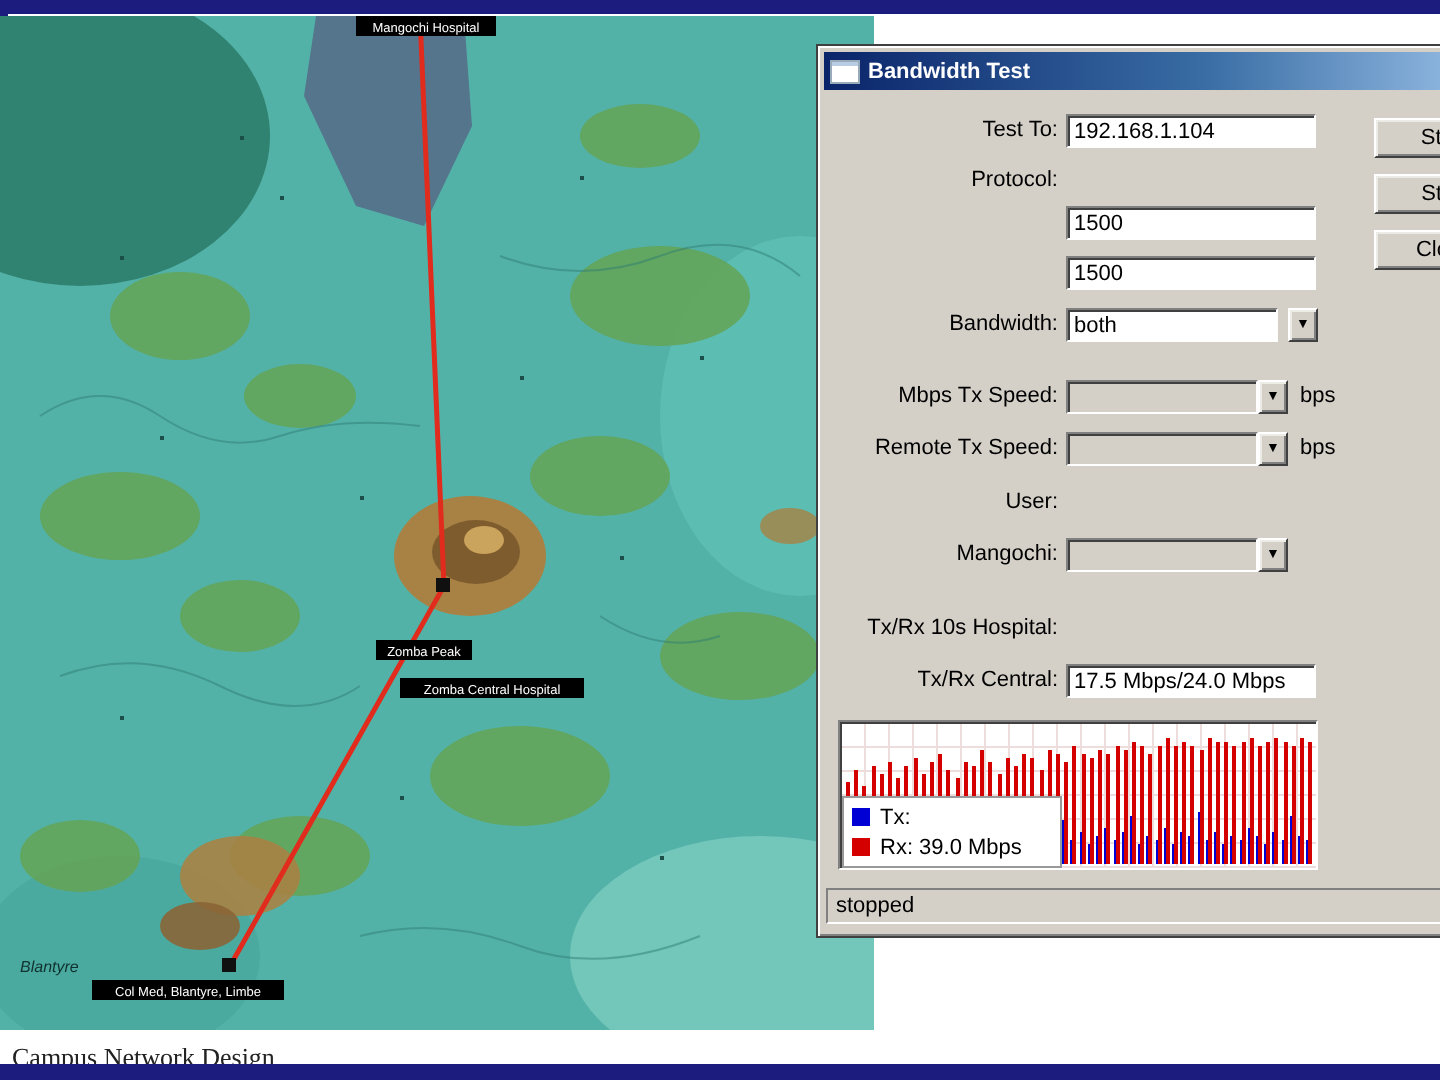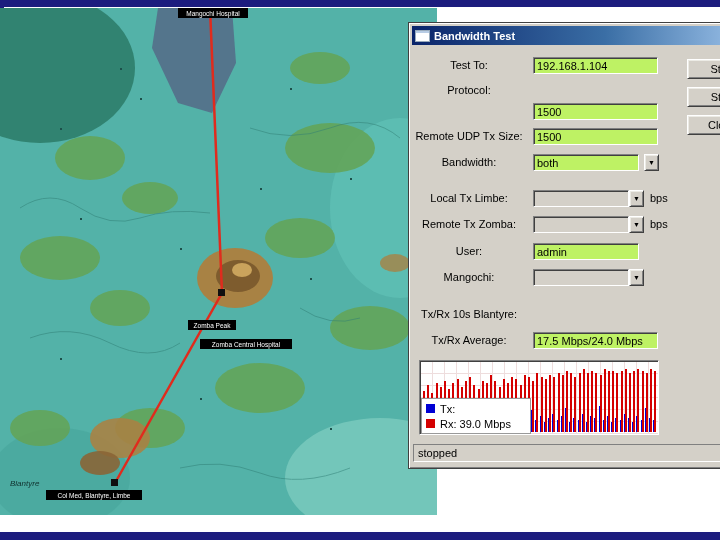--- a/index.html
+++ b/index.html
@@ -18,23 +18,23 @@
   .dialog{position:absolute;left:408px;top:22px;width:356px;height:445px;
           background:#d4d0c8;border:1px solid #404040;
           box-shadow:inset 1px 1px 0 #fff, inset -1px -1px 0 #808080;
           font-size:11px;color:#000;z-index:10;}
   .titlebar{position:absolute;left:3px;top:3px;right:3px;height:19px;
             background:linear-gradient(90deg,#0a246a,#3a6ea5 55%,#a6caf0);
             display:flex;align-items:center;padding-left:3px;}
   .win-icon{width:13px;height:10px;background:#fff;border:1px solid #9ab;
             box-shadow:inset 0 2px 0 #b8cce4;margin-right:4px;flex:none;}
   .title-text{color:#fff;font-weight:bold;font-size:11px;white-space:nowrap;}
-  .dlg-label{position:absolute;left:0;width:120px;text-align:center;line-height:17px;
+  .dlg-label{position:absolute;left:0;width:120px;text-align:right;line-height:17px;
              white-space:nowrap;}
-  .field{position:absolute;height:17px;box-sizing:border-box;background:#bef264;
+  .field{position:absolute;height:17px;box-sizing:border-box;background:#ffffff;
          border:1px solid;border-color:#808080 #fff #fff #808080;
          box-shadow:inset 1px 1px 0 #404040;
          font-family:"Liberation Sans",sans-serif;font-size:11px;
          padding:1px 3px;margin:0;color:#000;}
   .field.gray{background:#d4d0c8;}
   .combo-btn{position:absolute;width:15px;height:17px;box-sizing:border-box;
              background:#d4d0c8;border:1px solid;border-color:#fff #404040 #404040 #fff;
              box-shadow:inset 1px 1px 0 #ecebe5, inset -1px -1px 0 #808080;
              font-size:7px;line-height:15px;text-align:center;color:#000;cursor:default;}
   .win-btn{position:absolute;left:278px;width:70px;height:20px;box-sizing:border-box;
@@ -170,47 +170,45 @@
       <span class="title-text">Bandwidth Test</span>
     </div>
 
     <div class="dlg-label" style="top:34px">Test To:</div>
     <input class="field" style="left: 124px; top: 34px; width: 125px;" value="192.168.1.104">
 
     <div class="dlg-label" style="top:59px">Protocol:</div>
 
     <input class="field" style="left: 124px; top: 80px; width: 125px;" value="1500">
 
-    <div class="dlg-label" style="top:105px">Remote UDP Tx Size:</div>
     <input class="field" style="left: 124px; top: 105px; width: 125px;" value="1500">
 
     <div class="dlg-label" style="top:131px">Bandwidth:</div>
     <input class="field" style="left: 124px; top: 131px; width: 106px;" value="both">
     <div class="combo-btn" style="left:235px;top:131px"><span>▼</span></div>
 
-    <div class="dlg-label" style="top:167px">Local Tx Limbe:</div>
+    <div class="dlg-label" style="top:167px">Mbps Tx Speed:</div>
     <input class="field gray" style="left: 124px; top: 167px; width: 96px;" value="">
     <div class="combo-btn" style="left:220px;top:167px"><span>▼</span></div>
     <div class="unit" style="left:241px;top:167px">bps</div>
 
-    <div class="dlg-label" style="top:193px">Remote Tx Zomba:</div>
+    <div class="dlg-label" style="top:193px">Remote Tx Speed:</div>
     <input class="field gray" style="left: 124px; top: 193px; width: 96px;" value="">
     <div class="combo-btn" style="left:220px;top:193px"><span>▼</span></div>
     <div class="unit" style="left:241px;top:193px">bps</div>
 
     <div class="dlg-label" style="top:220px">User:</div>
-    <input class="field" style="left: 124px; top: 220px; width: 106px;" value="admin">
 
     <div class="dlg-label" style="top:246px">Mangochi:</div>
     <input class="field gray" style="left: 124px; top: 246px; width: 96px;" value="">
     <div class="combo-btn" style="left:220px;top:246px"><span>▼</span></div>
 
-    <div class="dlg-label" style="top:283px">Tx/Rx 10s Blantyre:</div>
-
-    <div class="dlg-label" style="top:309px">Tx/Rx Average:</div>
+    <div class="dlg-label" style="top:283px">Tx/Rx 10s Hospital:</div>
+
+    <div class="dlg-label" style="top:309px">Tx/Rx Central:</div>
     <input class="field" style="left: 124px; top: 309px; width: 125px;" readonly="" value="17.5 Mbps/24.0 Mbps">
 
     <div class="chart">
       <div class="bars">
           <div class="bar-slot">
             <div class="bar" style="width: 1px; background: rgb(0, 0, 212); height: 14.2857%;"></div>
             <div class="bar" style="width: 2px; background: rgb(212, 0, 0); height: 60%;"></div>
           </div>
           <div class="bar-slot">
             <div class="bar" style="width: 1px; background: rgb(0, 0, 212); height: 20%;"></div>
@@ -447,15 +445,16 @@
 
     <div class="statusbar">
       <span>stopped</span>
     </div>
 
     <button class="win-btn" style="top:36px">Start</button>
     <button class="win-btn" style="top:64px">Stop</button>
     <button class="win-btn" style="top:92px">Close</button>
   </div>
 
+  <div class="footer-text" style="left:6px">Campus Network Design</div>
   <div class="bar-navy bottom-bar"></div>
 
 </div>
 
 </body></html>

